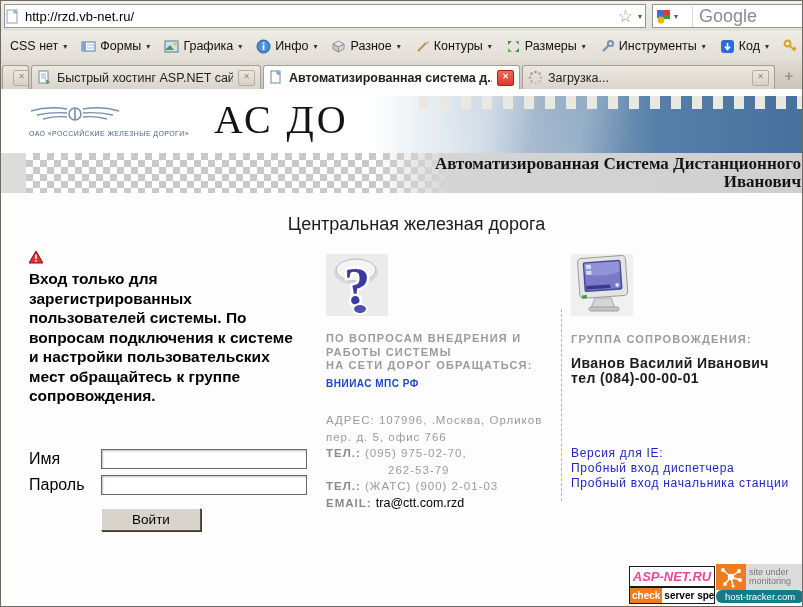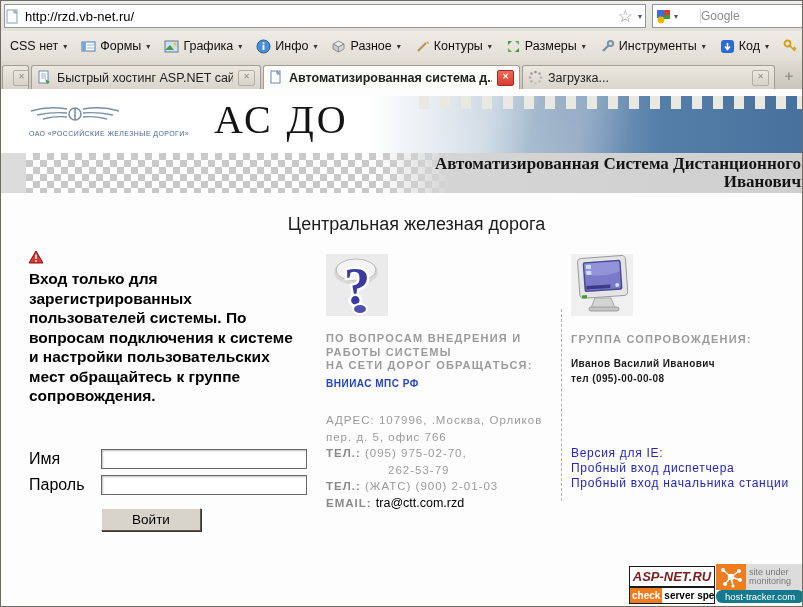--- a/index.html
+++ b/index.html
@@ -9,21 +9,21 @@
   
   .nav-row{position:absolute;left:0;top:0;width:100%;height:30px;
     background:linear-gradient(#f2efe9,#e4e0d8);border-bottom:1px solid #b6b2a8;}
   .url-field{position:absolute;left:3px;top:3px;width:640px;height:22px;
     background:#fff;border:1px solid #8a98a8;display:flex;align-items:center;padding:0 0;}
   .url-text{flex:1;font-size:13px;color:#000;padding-left:5px;}
   .star{font-size:17px;color:#9a968c;line-height:1;margin-right:2px;}
   .caret{font-size:8px;color:#555;padding:0 3px;}
   .search-box{position:absolute;left:651px;top:3px;width:146px;height:22px;
     background:#fff;border:1px solid #8a98a8;display:flex;align-items:center;padding:0 3px;}
-  .search-text{font-size:12px;color:#8c8c8c;border-left:1px solid #d8d8d8;margin-left:19px;flex:1;}
+  .search-text{font-size:18px;color:#8c8c8c;padding-left:6px;border-left:1px solid #d8d8d8;margin-left:11px;flex:1;}
   .dev-toolbar{position:absolute;left:0;top:30px;width:100%;height:30px;
     background:linear-gradient(#efece6,#e2ded6);border-bottom:1px solid #a8a49a;
     display:flex;align-items:center;padding-left:2px;white-space:nowrap;overflow:hidden;}
   .tb-item{display:flex;align-items:center;gap:4px;padding:0 7px;height:24px;font-size:12.5px;color:#111;cursor:default;}
   .tb-item .caret{padding:0 0 0 1px;color:#333;}
   .tb-icon{width:15px;height:15px;display:inline-flex;}
   
   .tab-bar{position:absolute;left:0;top:60px;width:100%;height:28px;
     background:linear-gradient(#dfdbd3,#c9c5bd);border-bottom:1px solid #8e8a80;
     display:flex;align-items:flex-end;}
@@ -79,26 +79,26 @@
   .monitor{left:570px;top:165px;}
   .gray-caps{font-size:11px;font-weight:bold;letter-spacing:1.2px;color:#9b9b9b;line-height:13.5px;}
   .contact-intro{position:absolute;left:325px;top:243px;}
   .org-link{position:absolute;left:325px;top:289px;font-size:10px;font-weight:bold;color:#2244cc;letter-spacing:.5px;}
   .address{position:absolute;left:325px;top:323px;font-size:11.5px;color:#9b9b9b;letter-spacing:1px;line-height:16.5px;}
   .address b{color:#8a8a8a;}
   .addr-indent{padding-left:62px;}
   .email-val{color:#000;letter-spacing:0;font-size:12.5px;}
   .vsep{position:absolute;left:560px;top:220px;height:192px;border-left:1px dashed #b4b4b4;}
   .support-title{position:absolute;left:570px;top:244px;}
-  .support-person{position:absolute;left:570px;top:267px;font-size:10px;font-weight:bold;color:#1c1c1c;letter-spacing:.4px;line-height:15px;}
+  .support-person{position:absolute;left:570px;top:267px;font-size:14px;font-weight:bold;color:#1c1c1c;letter-spacing:.4px;line-height:15px;}
   .support-links{position:absolute;left:570px;top:357px;font-size:12px;color:#2424cc;letter-spacing:.7px;line-height:15px;}
   .support-links .lnk{cursor:pointer;}
   .badge-asp{position:absolute;left:628px;top:477px;width:84px;height:19px;border:1px solid #1a1a1a;
     background:#fff;display:flex;align-items:center;justify-content:center;
-    font-style:italic;font-weight:bold;font-size:13px;color:#7f1d1d;}
+    font-style:italic;font-weight:bold;font-size:13px;color:#ec4899;}
   .badge-check{position:absolute;left:628px;top:498px;width:84px;height:15px;border:1px solid #1a1a1a;
     background:#fff;display:flex;align-items:center;font-size:10px;font-weight:bold;overflow:hidden;}
   .badge-check .chk{background:#ef7c1e;color:#fff;padding:0 2px;height:100%;display:flex;align-items:center;}
   .badge-check .spd{color:#000;padding-left:2px;white-space:nowrap;}
   .badge-ht{position:absolute;left:715px;top:475px;width:88px;height:39px;font-size:9px;}
   .ht-top{display:flex;height:26px;}
   .ht-orange{width:30px;height:26px;background:#ef7c1e;display:flex;align-items:center;justify-content:center;}
   .ht-gray{flex:1;background:#dcdcdc;color:#777;line-height:9.5px;display:flex;flex-direction:column;justify-content:center;padding-left:3px;}
   .ht-bar{height:13px;background:#13798b;color:#fff;font-weight:normal;font-size:9.5px;text-align:center;line-height:13px;border-radius:6px;}
   .warn-icon{display:block;}
@@ -389,21 +389,21 @@
         <circle cx="46" cy="32" r="2" fill="#cfe0f0"></circle>
         <rect x="10" y="40" width="5" height="3" fill="#3aa03a"></rect>
       </g>
       <path d="M24 44 L40 44 L44 54 L20 54 Z" fill="#d4d4d4" stroke="#a8a8a8"></path>
       <rect x="18" y="53" width="30" height="4" rx="2" fill="#c4c4c4" stroke="#a0a0a0"></rect>
     </svg>
 
     <div class="support-title gray-caps">ГРУППА СОПРОВОЖДЕНИЯ:</div>
     <div class="support-person">
       <div>Иванов Василий Иванович</div>
-      <div>тел (095)-00-00-08</div>
+      <div>тел (084)-00-00-01</div>
     </div>
 
     <div class="support-links">
       <div>Версия для IE:</div>
       <div class="lnk">Пробный вход диспетчера</div>
       <div class="lnk">Пробный вход начальника станции</div>
     </div>
 
     <div class="badge-asp">ASP-NET.RU</div>
     <div class="badge-check">

